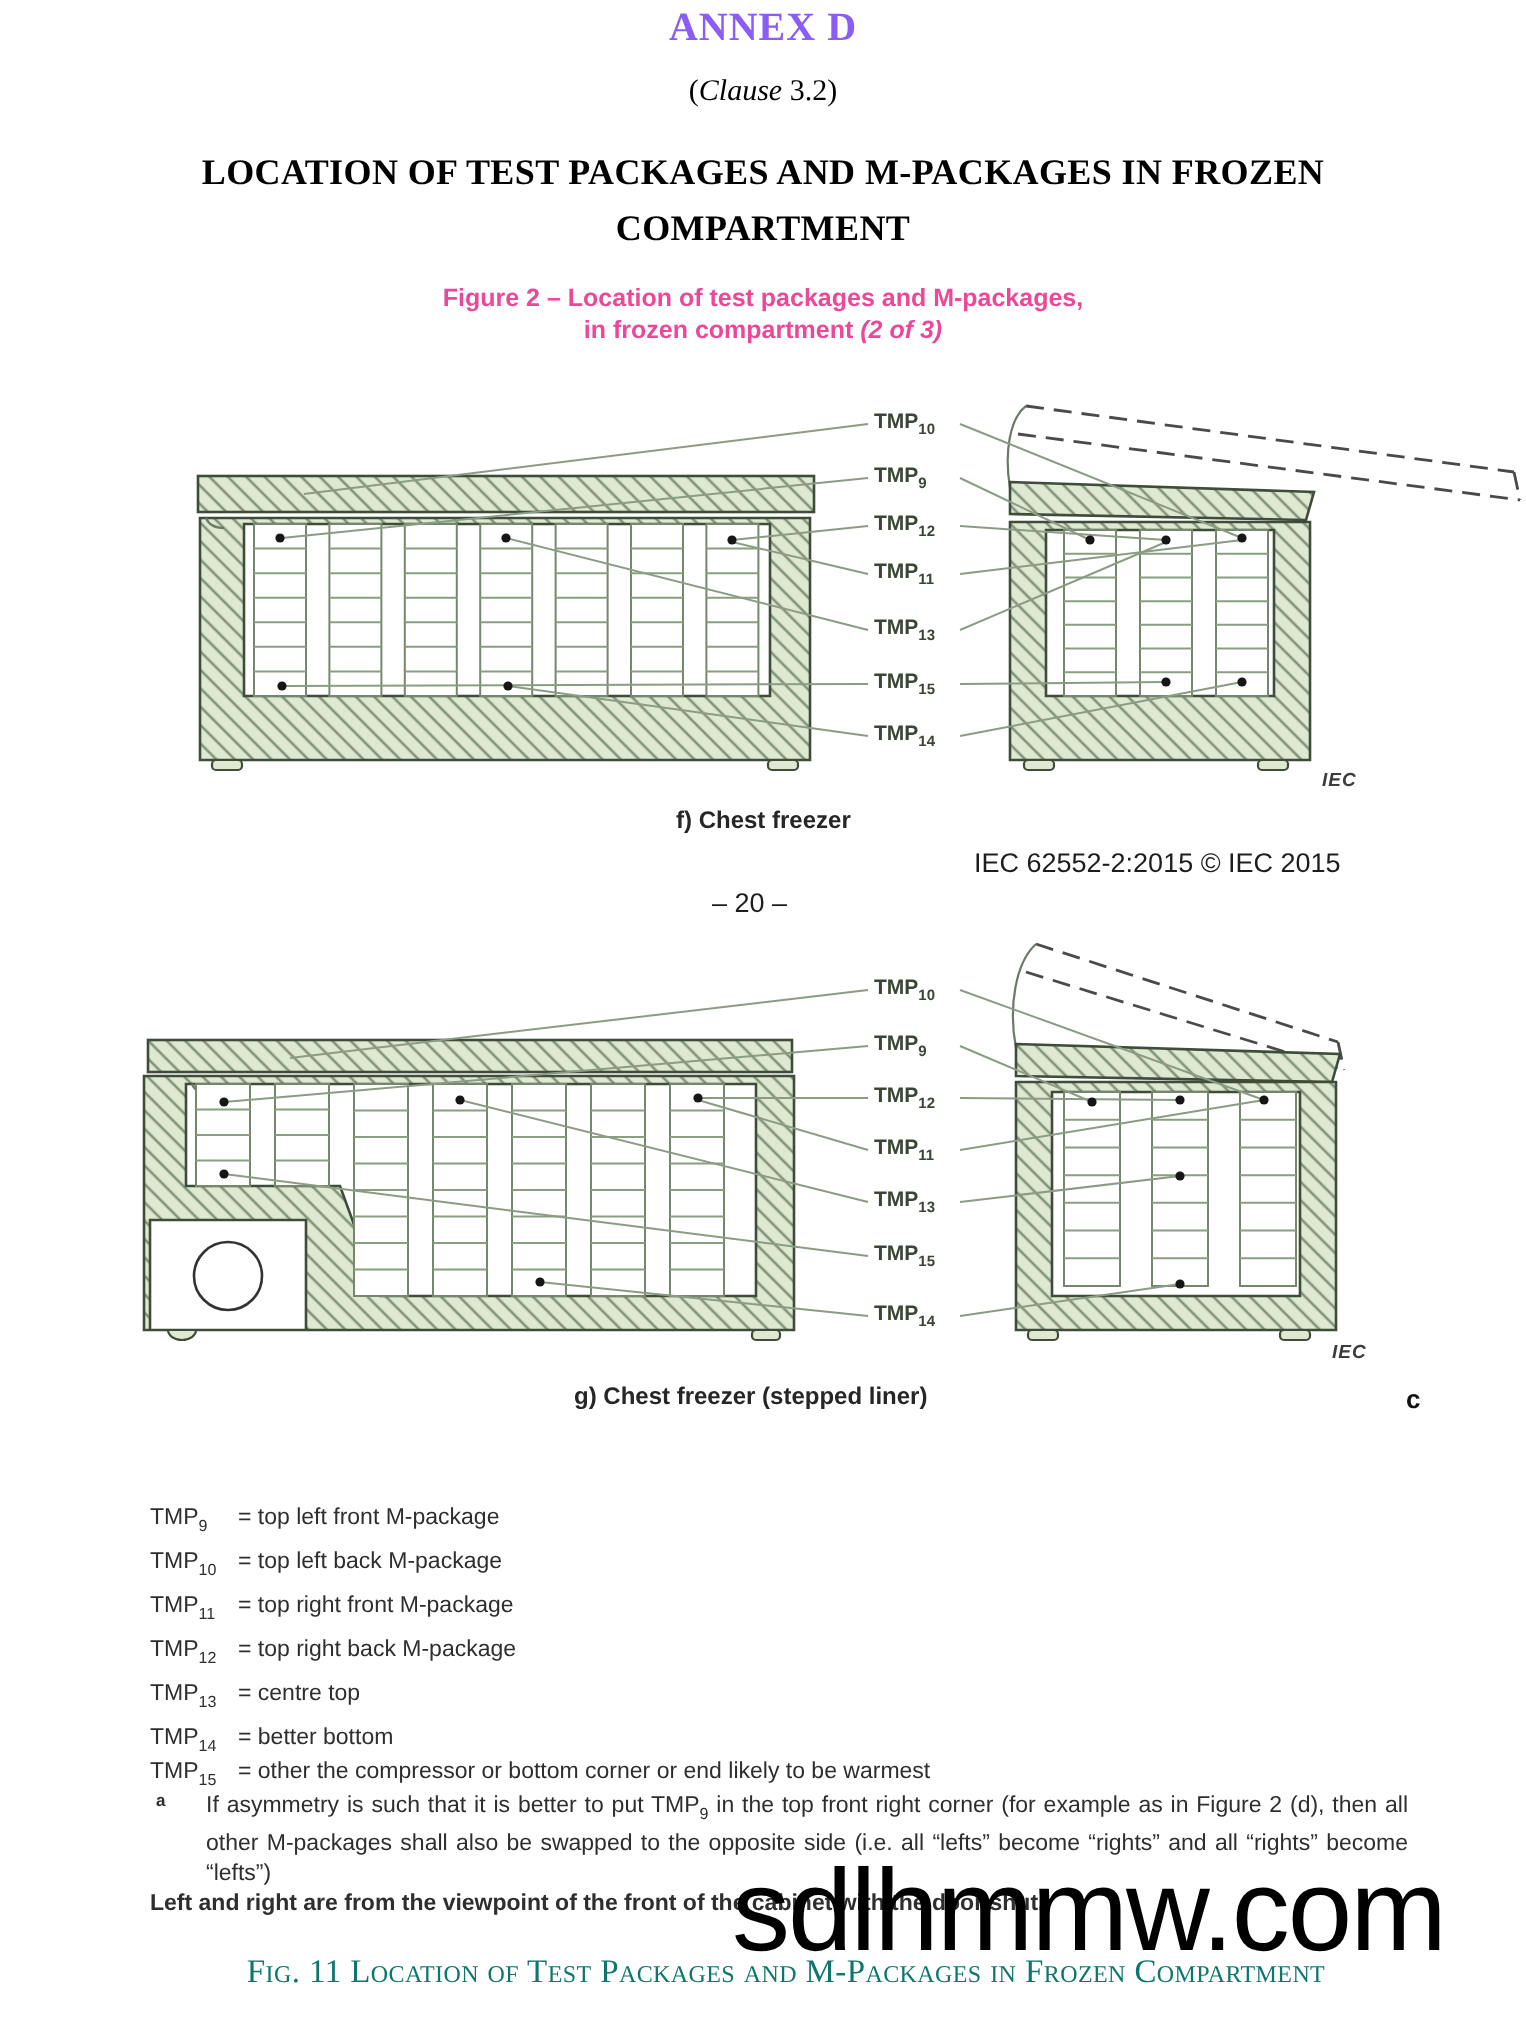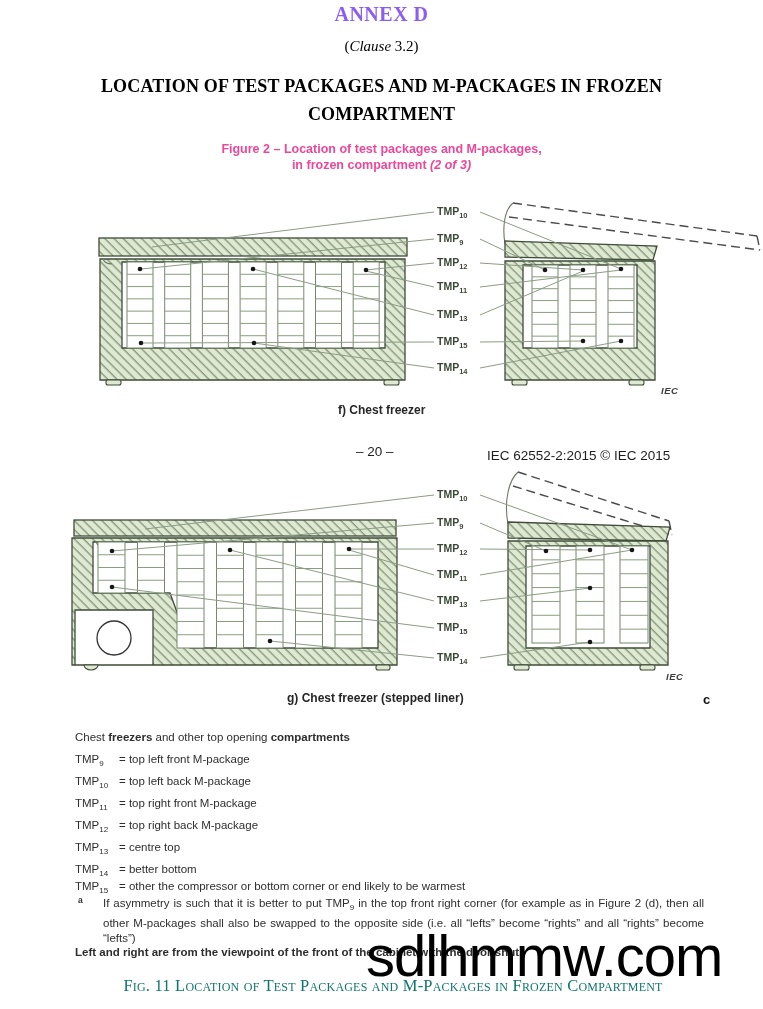--- a/index.html
+++ b/index.html
@@ -197,21 +197,21 @@
   <div class="tmp-label" style="left:437px;top:256px"><span>TMP</span><sub>12</sub></div>
   <div class="tmp-label" style="left:437px;top:280px"><span>TMP</span><sub>11</sub></div>
   <div class="tmp-label" style="left:437px;top:308px"><span>TMP</span><sub>13</sub></div>
   <div class="tmp-label" style="left:437px;top:335px"><span>TMP</span><sub>15</sub></div>
   <div class="tmp-label" style="left:437px;top:361px"><span>TMP</span><sub>14</sub></div>
 
   <div class="iec-mark" style="left:661px;top:385px">IEC</div>
   <div class="fig-sub-caption" style="left:338px;top:403px">f) Chest freezer</div>
 
   <div class="running" style="left:356px;top:444px">– 20 –</div>
-  <div class="running" style="left:487px;top:448px">IEC 62552-2:2015 © IEC 2015</div>
+  <div class="running" style="left:487px;top:424px">IEC 62552-2:2015 © IEC 2015</div>
 
   <svg class="diagram" style="top:460px" width="763" height="222" viewBox="0 460 763 222">
 
     <g>
       <rect class="hatched" x="74" y="520" width="322" height="16" fill="url(#hatch)"></rect>
       <path class="hatched" fill-rule="evenodd" fill="url(#hatch)" d="M72,538 H397 V665 H72 Z M93,542 H378 V648 H190 L170,593 H93 Z M75,610 H153 V665 H75 Z"></path>
       <circle cx="114" cy="638" r="17" fill="#ffffff" stroke="#333333" stroke-width="1.3"></circle>
       <path class="foot" d="M84,665 a7,5 0 0,0 14,0 Z"></path>
       <rect class="foot" x="376" y="665" width="14" height="5" rx="2"></rect>
       <path class="hinge" d="M96,542 q2,5 9,5"></path>
@@ -338,21 +338,20 @@
   <div class="tmp-label" style="left:437px;top:542px"><span>TMP</span><sub>12</sub></div>
   <div class="tmp-label" style="left:437px;top:568px"><span>TMP</span><sub>11</sub></div>
   <div class="tmp-label" style="left:437px;top:594px"><span>TMP</span><sub>13</sub></div>
   <div class="tmp-label" style="left:437px;top:621px"><span>TMP</span><sub>15</sub></div>
   <div class="tmp-label" style="left:437px;top:651px"><span>TMP</span><sub>14</sub></div>
 
   <div class="iec-mark" style="left:666px;top:671px">IEC</div>
   <div class="fig-sub-caption" style="left:287px;top:691px">g) Chest freezer (stepped liner)</div>
   <div class="corner-letter" style="left:703px;top:692px">c</div>
 
-  <div class="lg-head" style="top:731px"><span>Chest </span><b>freezers</b><span> and other top opening </span><b>compartments</b></div>
 
   <div class="lg-row" style="top:753px"><span class="lg-tmp"><span>TMP</span><sub>9</sub></span><span>= top left front M-package</span></div>
   <div class="lg-row" style="top:775px"><span class="lg-tmp"><span>TMP</span><sub>10</sub></span><span>= top left back M-package</span></div>
   <div class="lg-row" style="top:797px"><span class="lg-tmp"><span>TMP</span><sub>11</sub></span><span>= top right front M-package</span></div>
   <div class="lg-row" style="top:819px"><span class="lg-tmp"><span>TMP</span><sub>12</sub></span><span>= top right back M-package</span></div>
   <div class="lg-row" style="top:841px"><span class="lg-tmp"><span>TMP</span><sub>13</sub></span><span>= centre top</span></div>
   <div class="lg-row" style="top:863px"><span class="lg-tmp"><span>TMP</span><sub>14</sub></span><span>= better bottom</span></div>
   <div class="lg-row" style="top:880px"><span class="lg-tmp"><span>TMP</span><sub>15</sub></span><span>= other the compressor or bottom corner or end likely to be warmest</span></div>
 
   <div class="fn-marker" style="top:895px">a</div>

